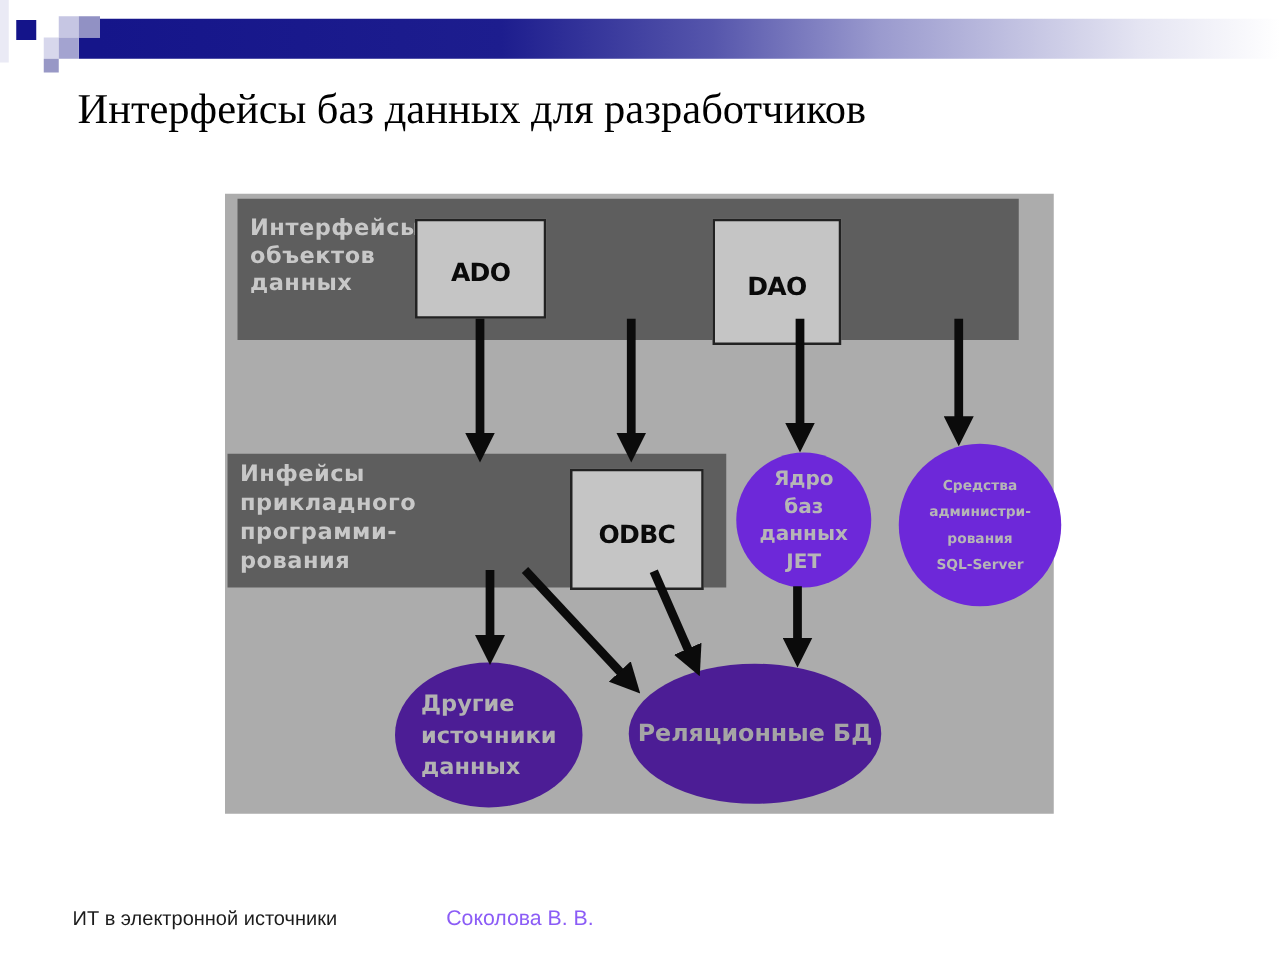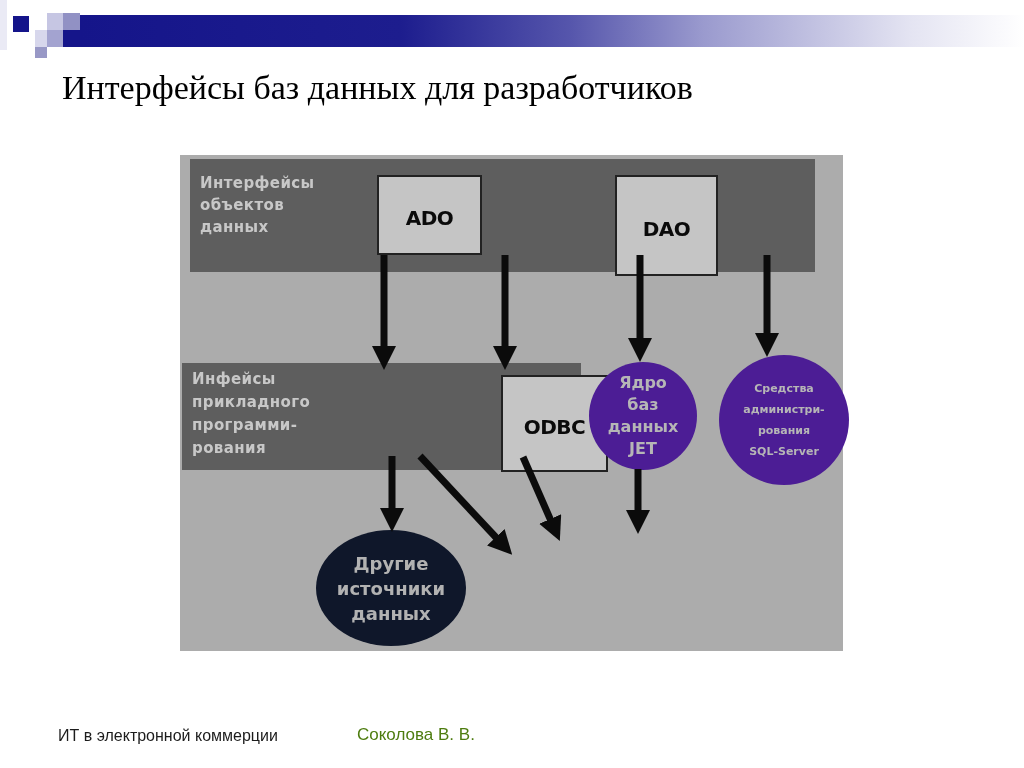--- a/index.html
+++ b/index.html
@@ -23,50 +23,50 @@
     left:62px;top:66px;width:900px;
     font-family:"Liberation Serif",serif;font-weight:normal;
     font-size:34px;line-height:44px;color:#000;
   }
 
   
   .panel{left:180px;top:155px;width:663px;height:496px;background:#acacac;}
   .band{position:absolute;background:#5e5e5e;}
   .band-label{
     position:absolute;white-space:pre-line;
-    font-family:"DejaVu Sans",sans-serif;font-size:15px;font-weight:600;
+    font-family:"DejaVu Sans",sans-serif;font-size:18px;font-weight:600;
     line-height:22px;letter-spacing:.4px;color:#c8c8c8;
   }
   .node-box{
     position:absolute;background:#c5c5c5;border:2px solid #222;
     display:flex;align-items:center;justify-content:center;
     box-sizing:border-box;padding-top:6px;
     font-family:"DejaVu Sans",sans-serif;font-weight:bold;
-    font-size:20px;letter-spacing:-0.5px;color:#0a0a0a;margin-left:45px;
+    font-size:20px;letter-spacing:-0.5px;color:#0a0a0a;
   }
   .node-circle{
-    position:absolute;background:#4c1d95;border-radius:50%;
+    position:absolute;background:#6d28d9;border-radius:50%;
     display:flex;align-items:center;justify-content:center;text-align:center;
     white-space:pre-line;
     font-family:"DejaVu Sans",sans-serif;font-weight:bold;color:#b6b6b6;
   }
   .node-ellipse{
-    position:absolute;background:#0f172a;border-radius:50%;
-    display:flex;align-items:center;justify-content:center;text-align:center;
+    position:absolute;background:#4c1d95;border-radius:50%;
+    display:flex;align-items:center;justify-content:center;text-align:left;
     white-space:pre-line;
     font-family:"DejaVu Sans",sans-serif;font-weight:bold;color:#adadad;
   }
   .jet{left:409px;top:207px;width:108px;height:108px;font-size:16px;line-height:22px;}
   .sqladm{left:539px;top:200px;width:130px;height:130px;font-size:11px;line-height:21px;}
   .other{left:136px;top:375px;width:150px;height:116px;font-size:18px;line-height:25px;color:#b2b2b2;}
   .reldb{left:323px;top:376px;width:202px;height:112px;font-size:19px;color:#a5a5a5;}
 
   
   .footer-course{left:58px;top:727px;font-size:16px;color:#1c1c1c;}
-  .footer-author{left:357px;top:725px;font-size:17px;color:#4d7c0f;}
+  .footer-author{left:357px;top:725px;font-size:17px;color:#8b5cf6;}
 </style>
 </head>
 <body>
 
 <div class="abs hdr-bar"></div>
 <div class="abs hdr-bar-ext"></div>
 <div class="sq" style="left:0;top:0;width:7px;height:50px;background:#eaeaf5;"></div>
 <div class="sq" style="left:13px;top:16px;width:16px;height:16px;background:#14148a;"></div>
 <div class="sq" style="left:47px;top:13px;width:16px;height:17px;background:#c6c6e3;"></div>
 <div class="sq" style="left:63px;top:13px;width:17px;height:17px;background:#9191c4;"></div>
@@ -105,34 +105,35 @@
 данных
 JET</div>
   <div class="node-circle sqladm">Средства
 администри-
 рования
 SQL-Server</div>
 
   <div class="node-ellipse other">Другие
 источники
 данных</div>
+  <div class="node-ellipse reldb">Реляционные БД</div>
 
   <svg width="663" height="496" style="position:absolute;left:0;top:0;">
     <defs>
       <marker id="ah" viewBox="0 0 10 10" refX="5" refY="5" markerWidth="24" markerHeight="24" markerUnits="userSpaceOnUse" orient="auto">
         <path d="M0,0 L10,5 L0,10 Z" fill="#0b0b0b"></path>
       </marker>
     </defs>
     <g stroke="#0b0b0b" stroke-width="7" marker-end="url(#ah)">
       <line x1="204" y1="100" x2="204" y2="203"></line>
       <line x1="325" y1="100" x2="325" y2="203"></line>
       <line x1="460" y1="100" x2="460" y2="195"></line>
       <line x1="587" y1="100" x2="587" y2="190"></line>
       <line x1="212" y1="301" x2="212" y2="365"></line>
       <line x1="240" y1="301" x2="324" y2="391"></line>
       <line x1="343" y1="302" x2="375" y2="375"></line>
       <line x1="458" y1="314" x2="458" y2="367"></line>
     </g>
   </svg>
 </div>
 
-<div class="abs footer-course">ИТ в электронной коммерции</div>
+<div class="abs footer-course">ИТ в электронной источники</div>
 <div class="abs footer-author">Соколова В. В.</div>
 
 </body></html>

